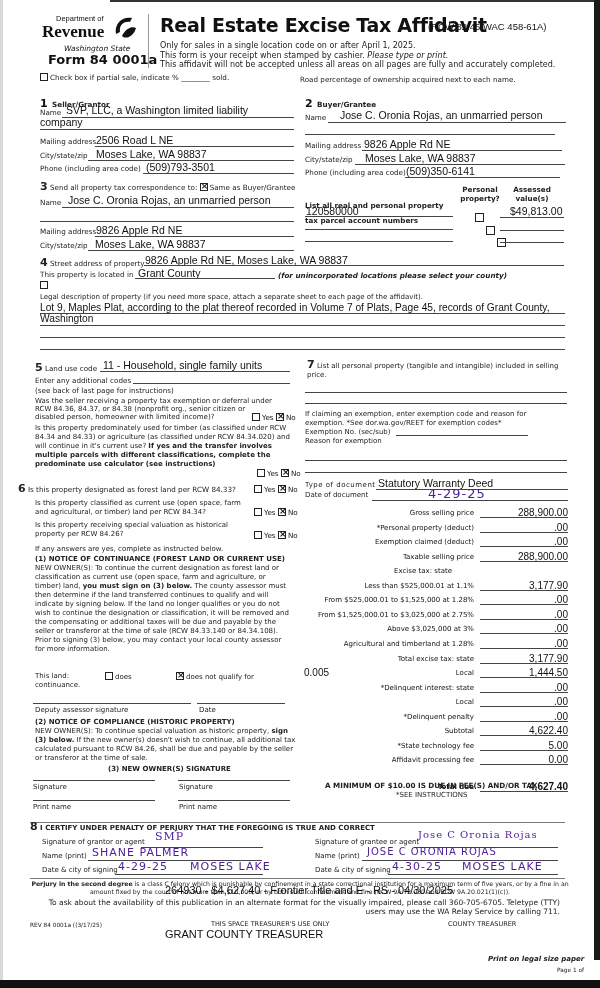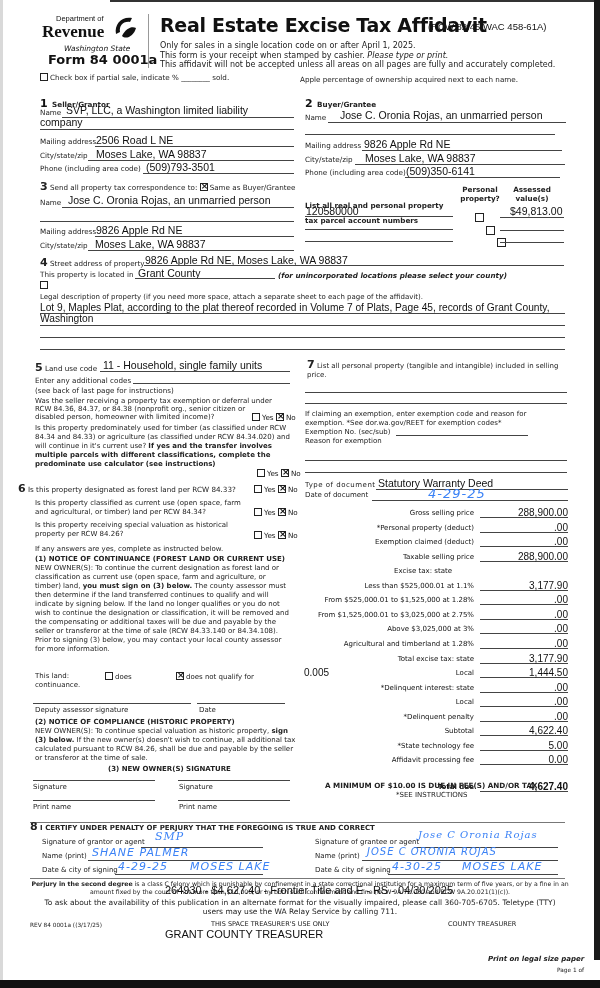--- a/index.html
+++ b/index.html
@@ -12,21 +12,21 @@
 .abs{position:absolute}
 .lbl{font-family:"DejaVu Sans",sans-serif;font-size:7.2px;color:#222;white-space:nowrap}
 .val{font-family:"Liberation Sans",sans-serif;font-size:10.5px;color:#111;white-space:nowrap}
 .line{position:absolute;height:1px;background:#444}
 .secnum{font-family:"DejaVu Sans",sans-serif;font-weight:bold;font-size:11px}
 .chk{display:inline-block;width:8px;height:8px;border:1px solid #222;vertical-align:-1px;position:relative;margin-right:2px;background:#fff}
 .chk.on::after{content:"×";position:absolute;left:0;top:-3px;font-size:9px;line-height:10px;width:7px;text-align:center;font-weight:bold}
 .ynrow{font-family:"DejaVu Sans",sans-serif;font-size:7.2px;white-space:nowrap}
 .para{font-family:"DejaVu Sans",sans-serif;font-size:7px;line-height:9px;color:#222}
 .b{font-weight:bold}
-.hand{font-family:"DejaVu Sans",sans-serif;font-size:11px;font-style:italic;color:#3b82f6;letter-spacing:1px}
+.hand{font-family:"DejaVu Sans",sans-serif;font-size:11px;color:#4c1d95;letter-spacing:1px}
 .taxrow{position:absolute;left:300px;width:270px;height:12px}
 .taxrow .tl{position:absolute;right:96px;top:0;font-family:"DejaVu Sans",sans-serif;font-size:7px;white-space:nowrap}
 .taxrow .tv{position:absolute;right:2px;top:-2px;width:88px;text-align:right;font-size:10px;border-bottom:1px solid #444;height:11px;line-height:11px}
 </style>
 </head>
 <body>
 
 <div class="edge-l"></div>
 <div class="edge-t"></div>
 <div class="edge-r"></div>
@@ -44,21 +44,21 @@
 <div class="abs" style="left:48px;top:52px;font-size:13px;font-weight:bold;font-family:'DejaVu Sans',sans-serif">Form 84 0001a</div>
 <div class="abs" style="left:148px;top:14px;width:1px;height:54px;background:#999"></div>
 <div class="abs" style="left:160px;top:14px;font-size:19px;font-weight:bold;font-family:'DejaVu Sans',sans-serif;letter-spacing:-0.3px">Real Estate Excise Tax Affidavit</div>
 <div class="abs" style="left:428px;top:21px;font-size:9.5px;font-family:'Liberation Sans',sans-serif">(RCW 82.45 WAC 458-61A)</div>
 <div class="abs para" style="left:160px;top:41px;font-size:8px;line-height:9.5px">
   <div>Only for sales in a single location code on or after April 1, 2025.</div>
   <div><span>This form is your receipt when stamped by cashier.</span> <i>Please type or print.</i></div>
   <div>This affidavit will not be accepted unless all areas on all pages are fully and accurately completed.</div>
 </div>
 <div class="abs lbl" style="left:40px;top:73px"><span class="chk"></span><span>Check box if partial sale, indicate % ________ sold.</span></div>
-<div class="abs lbl" style="left:300px;top:75px">Apple percentage of ownership acquired next to each name.</div>
+<div class="abs lbl" style="left:300px;top:75px">Road percentage of ownership acquired next to each name.</div>
 
 <div class="abs" style="left:40px;top:93px;width:255px">
   <div><span class="secnum">1</span> <span class="lbl b">Seller/Grantor</span></div>
 </div>
 <div class="abs lbl" style="left:40px;top:108px">Name</div>
 <div class="abs val" style="left:66px;top:104px">SVP, LLC, a Washington limited liability</div>
 <div class="line" style="left:62px;top:117px;width:232px"></div>
 <div class="abs val" style="left:40px;top:116px">company</div>
 <div class="line" style="left:40px;top:129px;width:254px"></div>
 <div class="abs lbl" style="left:40px;top:137px">Mailing address</div>
@@ -274,20 +274,20 @@
 <div class="abs para" style="left:315px;top:852px">Name (print)</div>
 <div class="abs hand" style="left:367px;top:846px;font-size:10px">JOSE C ORONIA ROJAS</div>
 <div class="line" style="left:362px;top:860px;width:196px"></div>
 <div class="abs para" style="left:315px;top:866px">Date &amp; city of signing</div>
 <div class="abs hand" style="left:392px;top:860px">4-30-25</div>
 <div class="abs hand" style="left:462px;top:860px">MOSES LAKE</div>
 <div class="line" style="left:388px;top:874px;width:170px"></div>
 <div class="line" style="left:30px;top:878px;width:535px;background:#777"></div>
 
 <div class="abs para" style="left:30px;top:880px;width:540px;font-size:6.2px;line-height:7.5px;text-align:center"><span class="b">Perjury in the second degree</span><span> is a class C felony which is punishable by confinement in a state correctional institution for a maximum term of five years, or by a fine in an amount fixed by the court of not more than $10,000, or by both such confinement and fine (RCW 9A.72.030 and RCW 9A.20.021(1)(c)).</span></div>
-<div class="abs para" style="left:40px;top:899px;width:520px;font-size:7.5px;line-height:8.5px;text-align:center">To ask about the availability of this publication in an alternate format for the visually impaired, please call 360-705-6705. Teletype (TTY) users may use the WA Relay Service by calling 711.</div>
+<div class="abs para" style="left:40px;top:899px;width:520px;font-size:7.5px;line-height:8.5px;text-align:right">To ask about the availability of this publication in an alternate format for the visually impaired, please call 360-705-6705. Teletype (TTY) users may use the WA Relay Service by calling 711.</div>
 <div class="abs para" style="left:30px;top:921px;font-size:5.8px">REV 84 0001a ((3/17/25)</div>
 <div class="abs para" style="left:211px;top:920px;font-size:6.5px">THIS SPACE TREASURER'S USE ONLY</div>
 <div class="abs para" style="left:448px;top:920px;font-size:6.5px">COUNTY TREASURER</div>
 <div class="abs val" style="left:165px;top:928px;font-size:11px">GRANT COUNTY TREASURER</div>
 <div class="abs val" style="left:165px;top:884px;font-size:11px">264930 - $4,627.40 - Frontier Title and E - RS - 04/30/2025</div>
 <div class="abs para b" style="left:488px;top:955px;font-style:italic;font-size:7px;width:105px;overflow:hidden">Print on legal size paper</div>
 <div class="abs para" style="left:557px;top:966px;font-size:5.8px">Page 1 of</div>
 
 </body></html>

